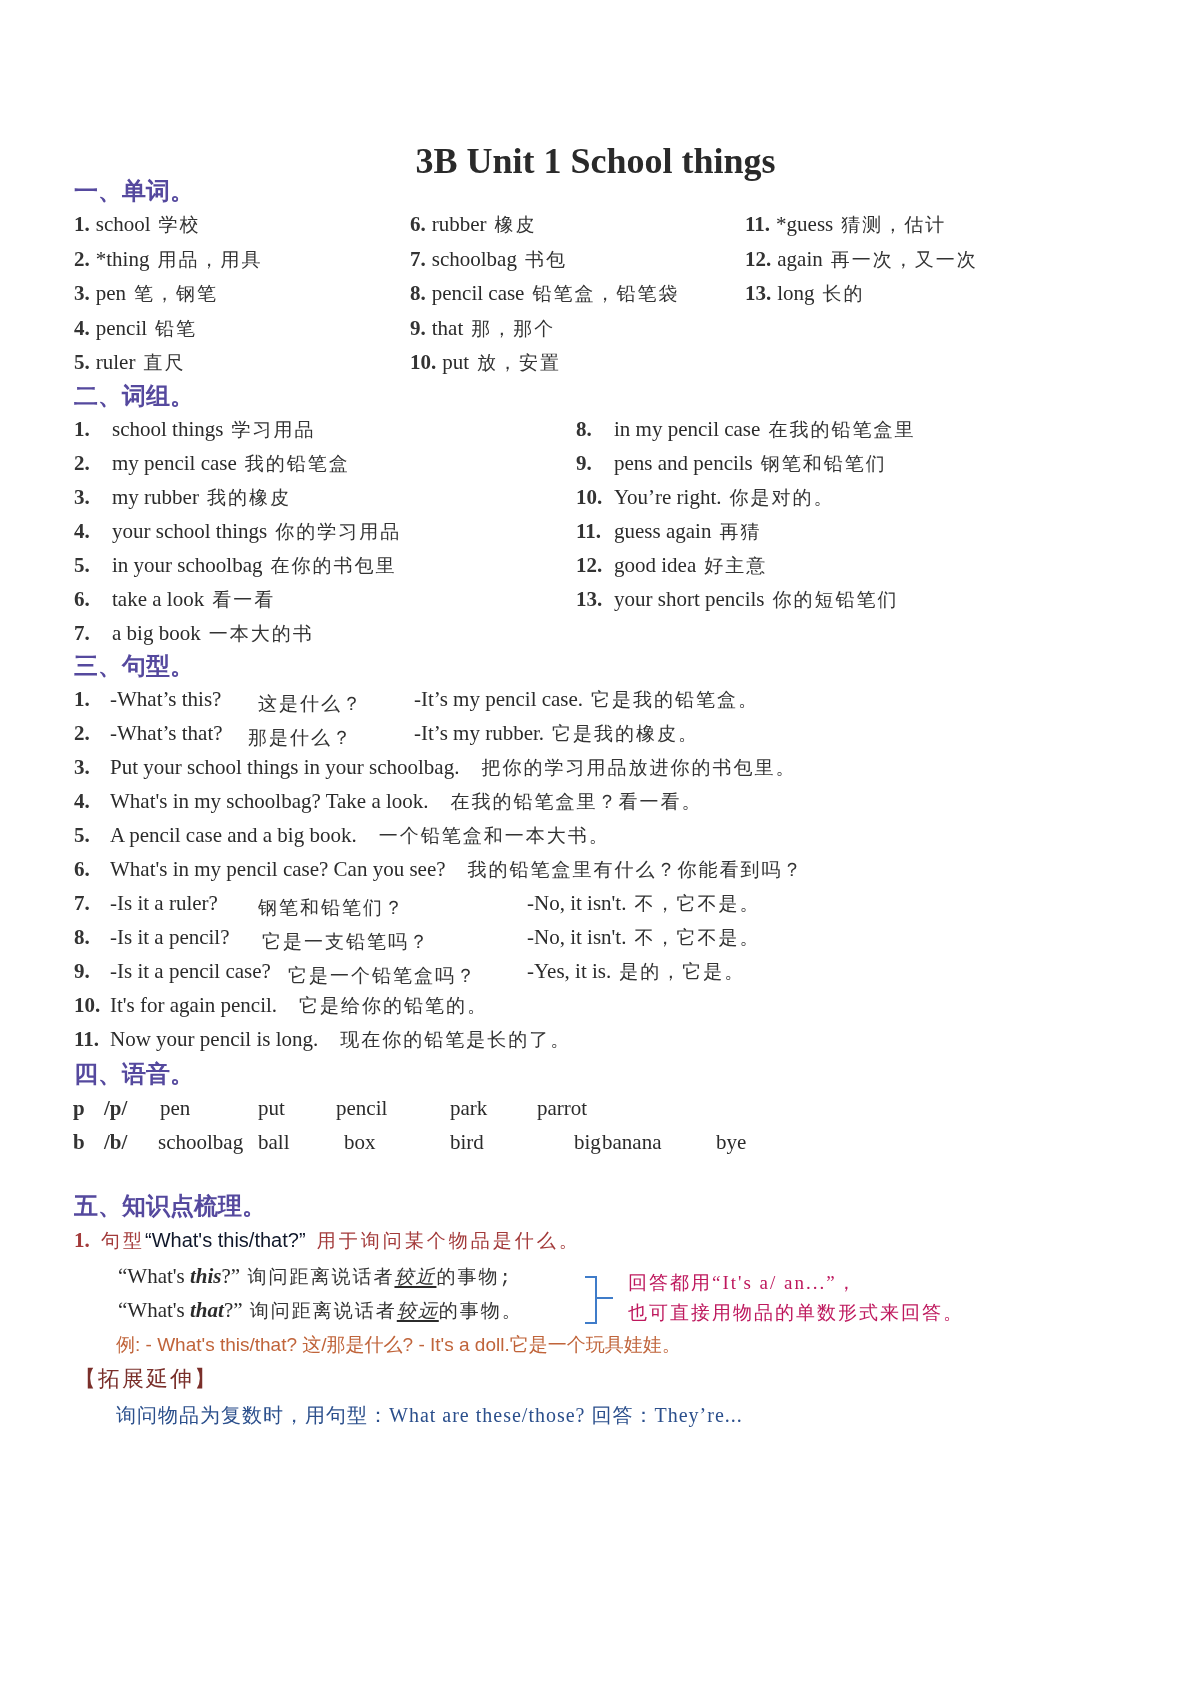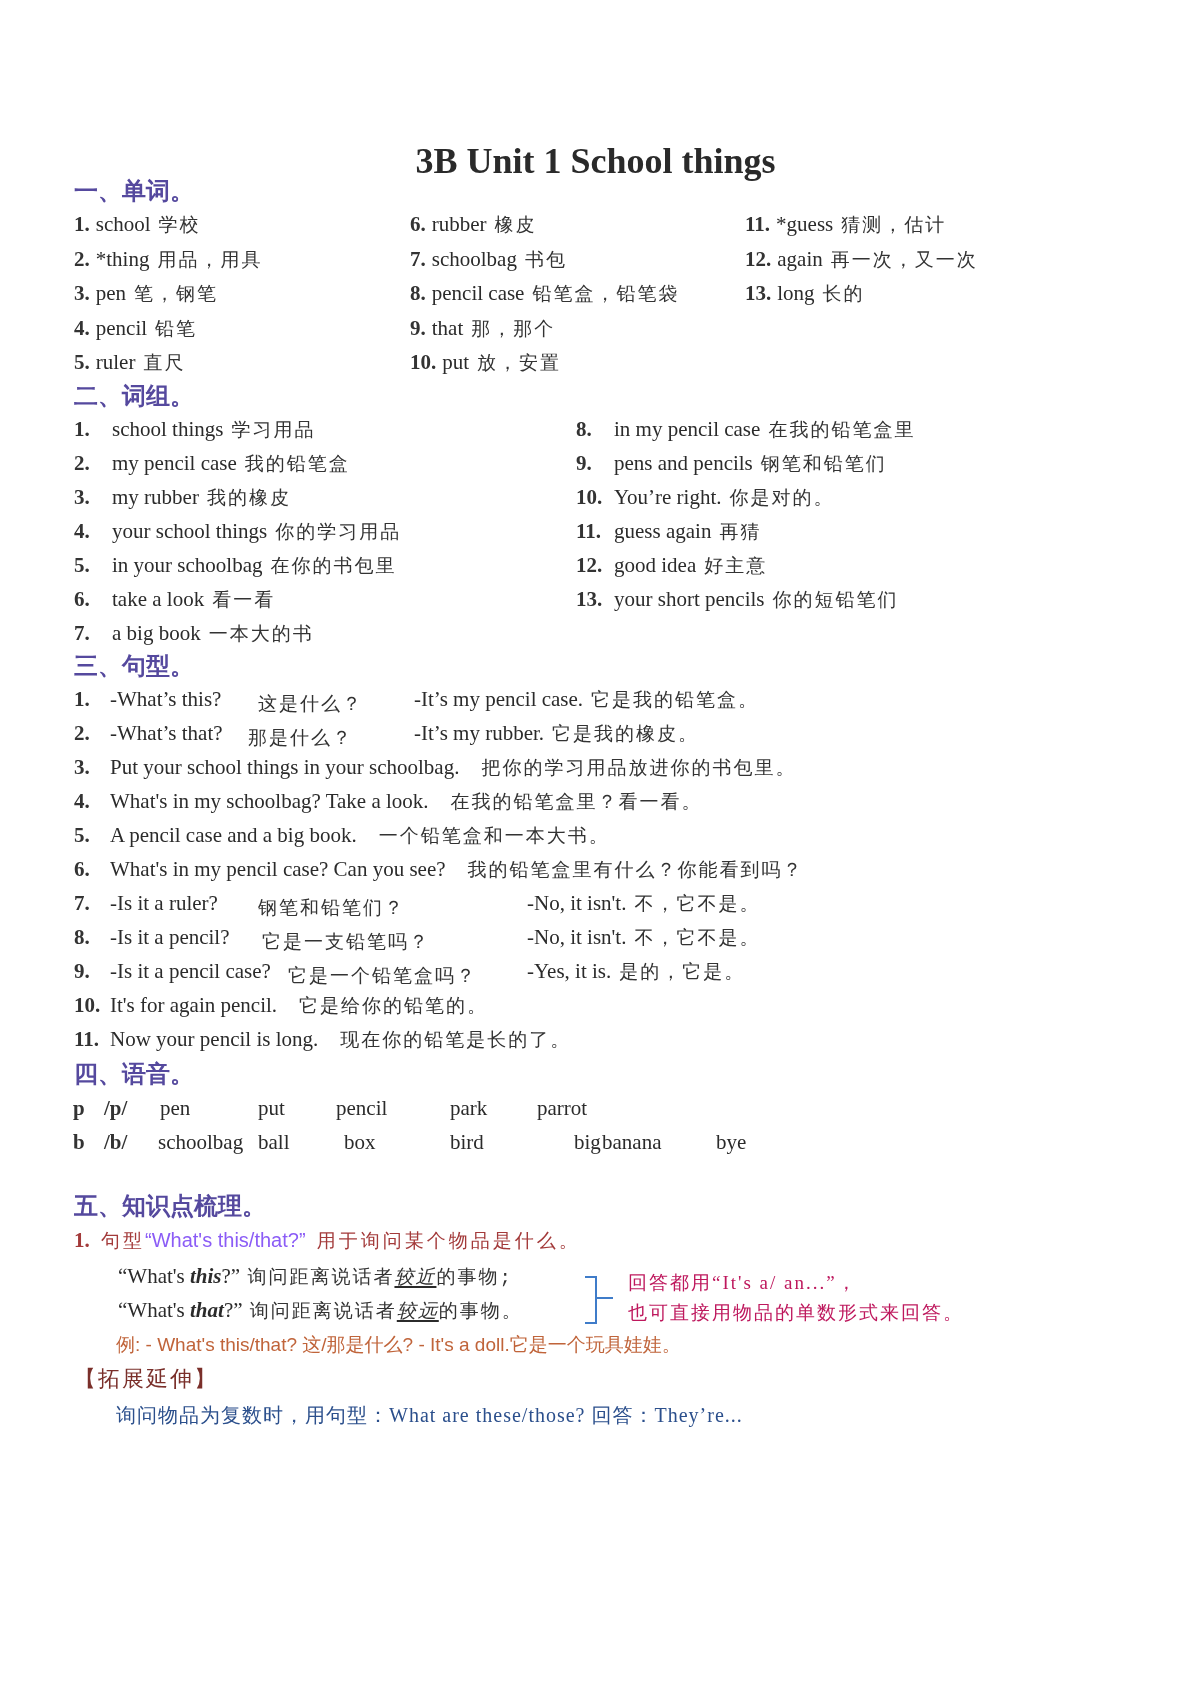--- a/index.html
+++ b/index.html
@@ -101,21 +101,21 @@
     <div class="abs row" style="left: 450px; top: 1132px;">bird</div>
     <div class="abs row" style="left: 526px; top: 1132px; margin-left: 48px;">big</div>
     <div class="abs row" style="left: 602px; top: 1132px;">banana</div>
     <div class="abs row" style="left: 716px; top: 1132px;">bye</div>
   </div>
 
 <div class="abs sec" style="left:74px;top:1190px;">五、知识点梳理。</div>
 
 <div class="abs row" style="left:74px;top:1230px;">
   <span class="num red">1.</span>
-  <span class="redzh" style="margin-left:6px;">句型</span><span style="font-family:'Liberation Sans',sans-serif;color:#8b5cf6;font-size:20px;">“What's this/that?”</span>
+  <span class="redzh" style="margin-left:6px;">句型</span><span style="font-family:'Liberation Sans',sans-serif;color:#0f172a;font-size:20px;">“What's this/that?”</span>
   <span class="redzh" style="margin-left:6px;">用于询问某个物品是什么。</span>
 </div>
 
 <div class="abs row" style="left:118px;top:1266px;">
   <span>“What's </span><b><i>this</i></b><span>?”</span>
   <span class="zh" style="margin-left:2px;">询问距离说话者</span><u><i class="zh" style="margin-left:0;">较近</i></u><span class="zh" style="margin-left:0;">的事物;</span>
 </div>
 <div class="abs row" style="left:118px;top:1300px;">
   <span>“What's </span><b><i>that</i></b><span>?”</span>
   <span class="zh" style="margin-left:2px;">询问距离说话者</span><u><i class="zh" style="margin-left:0;">较远</i></u><span class="zh" style="margin-left:0;">的事物。</span>

